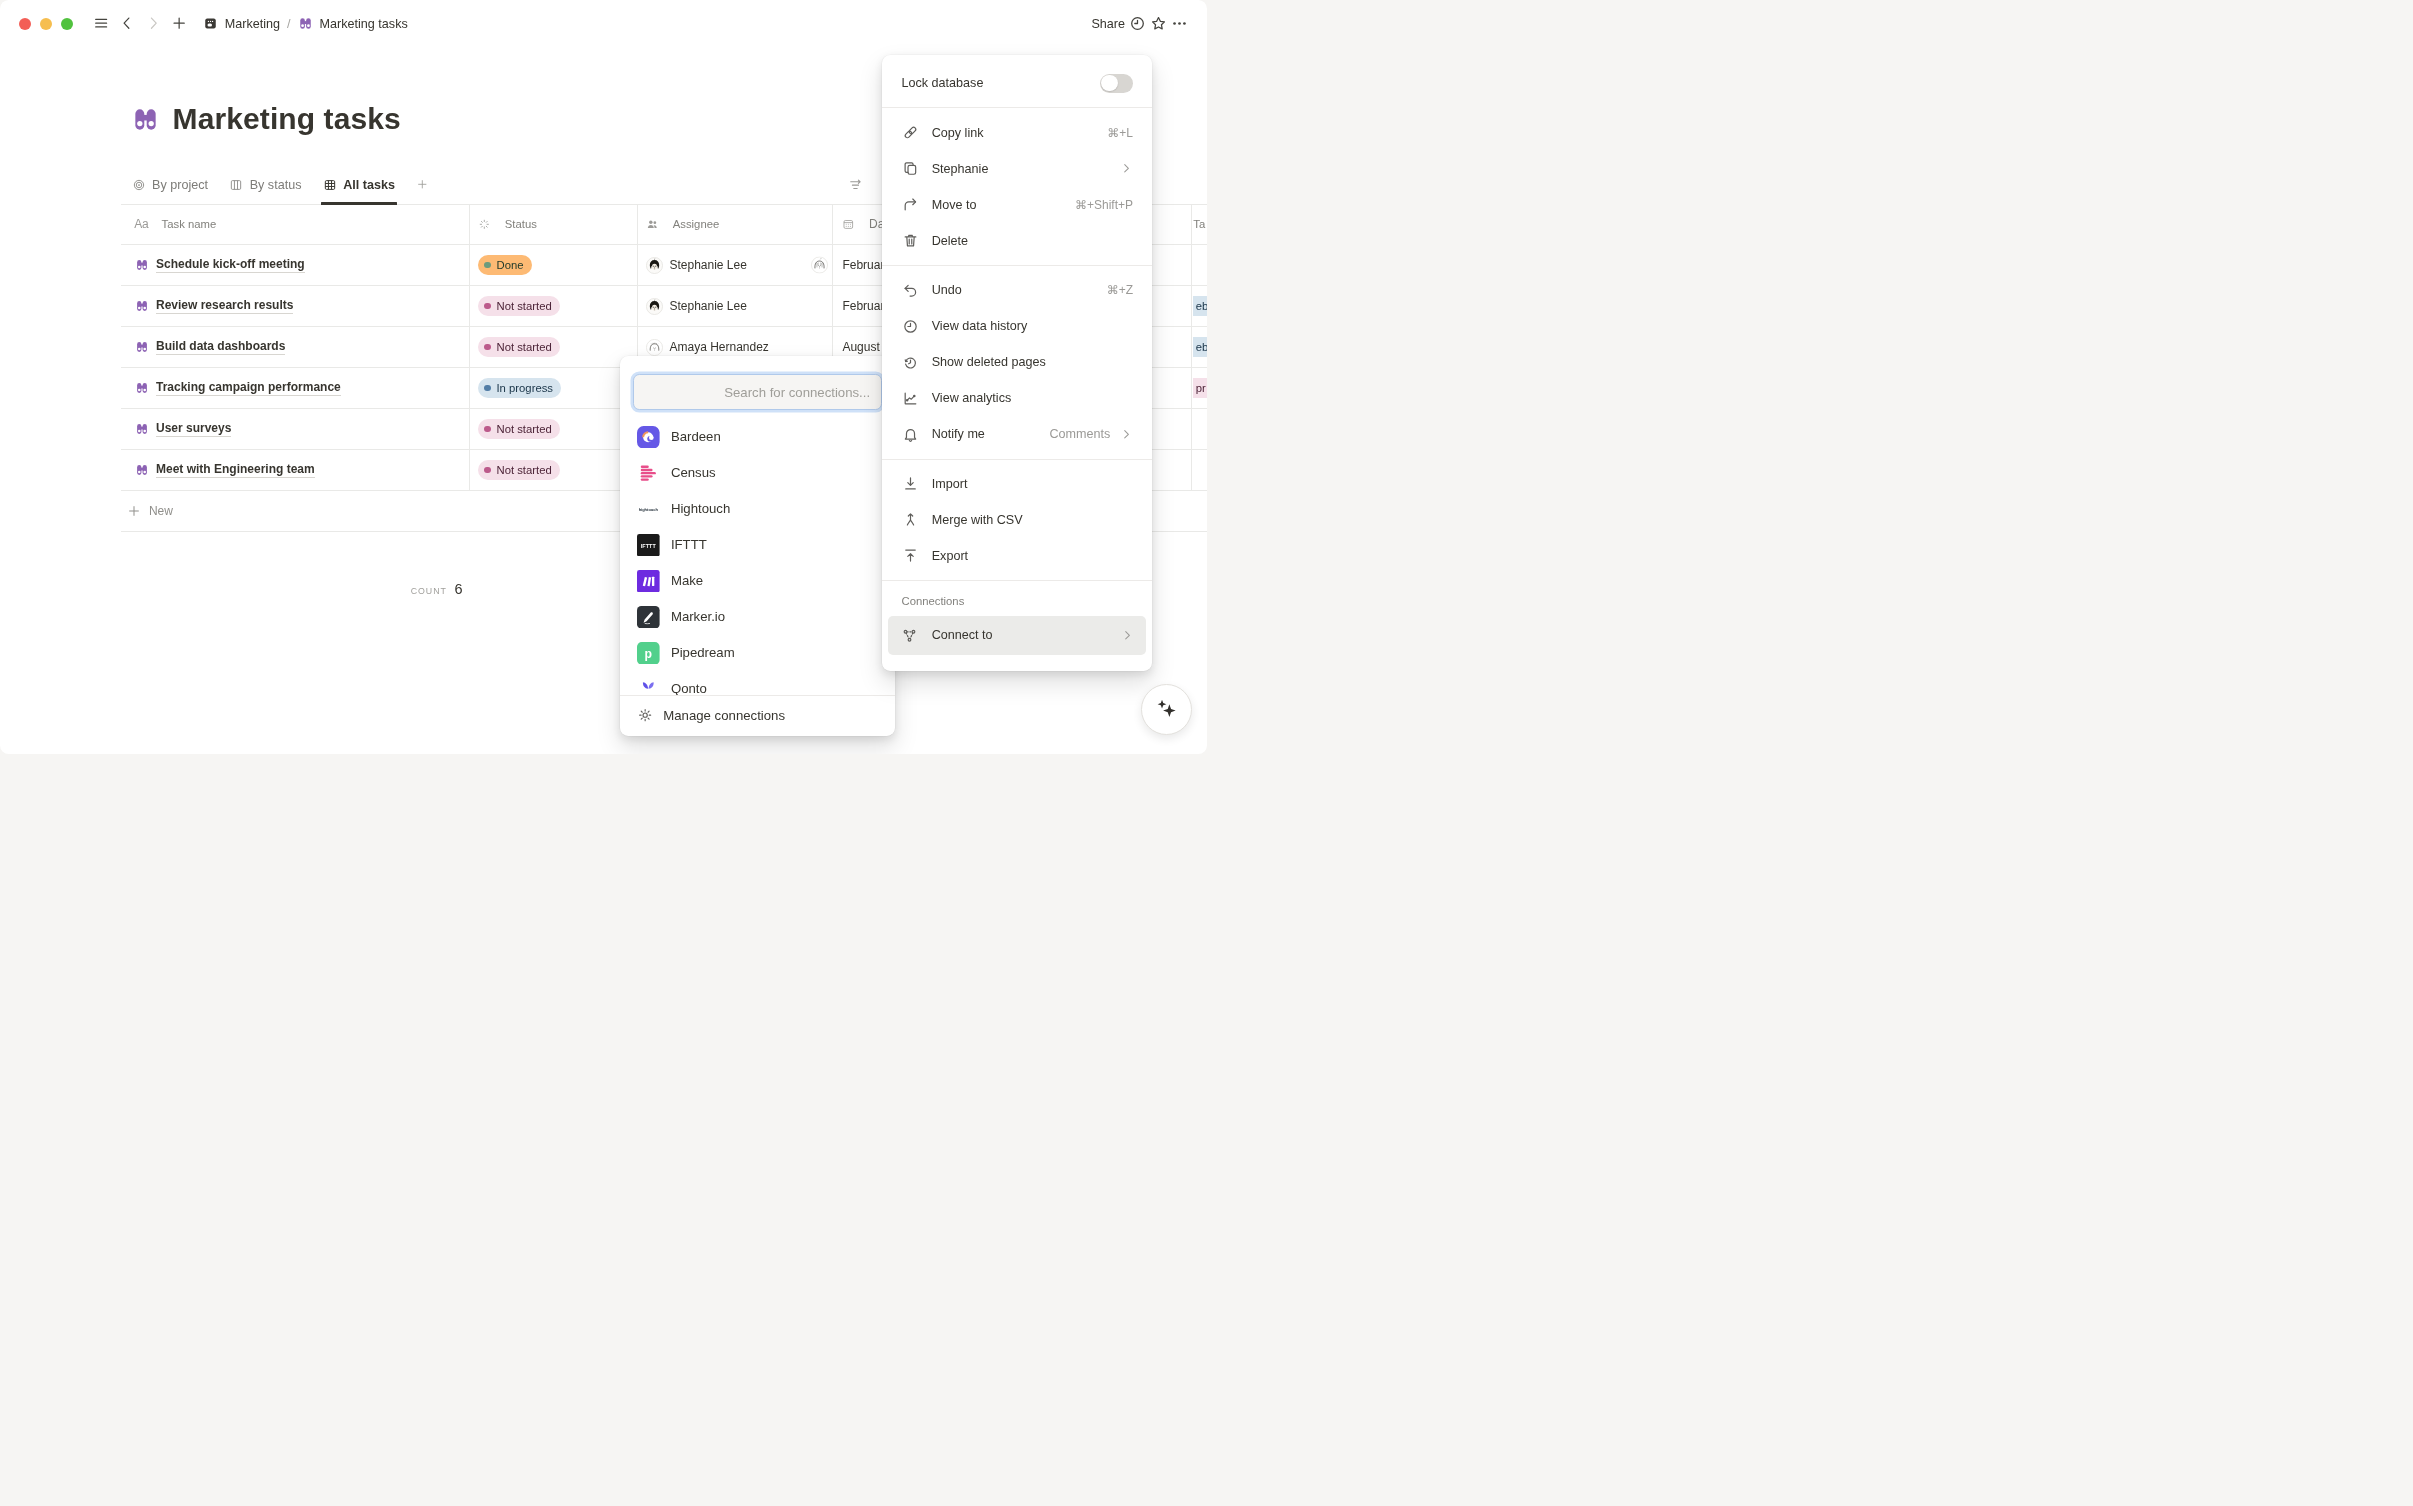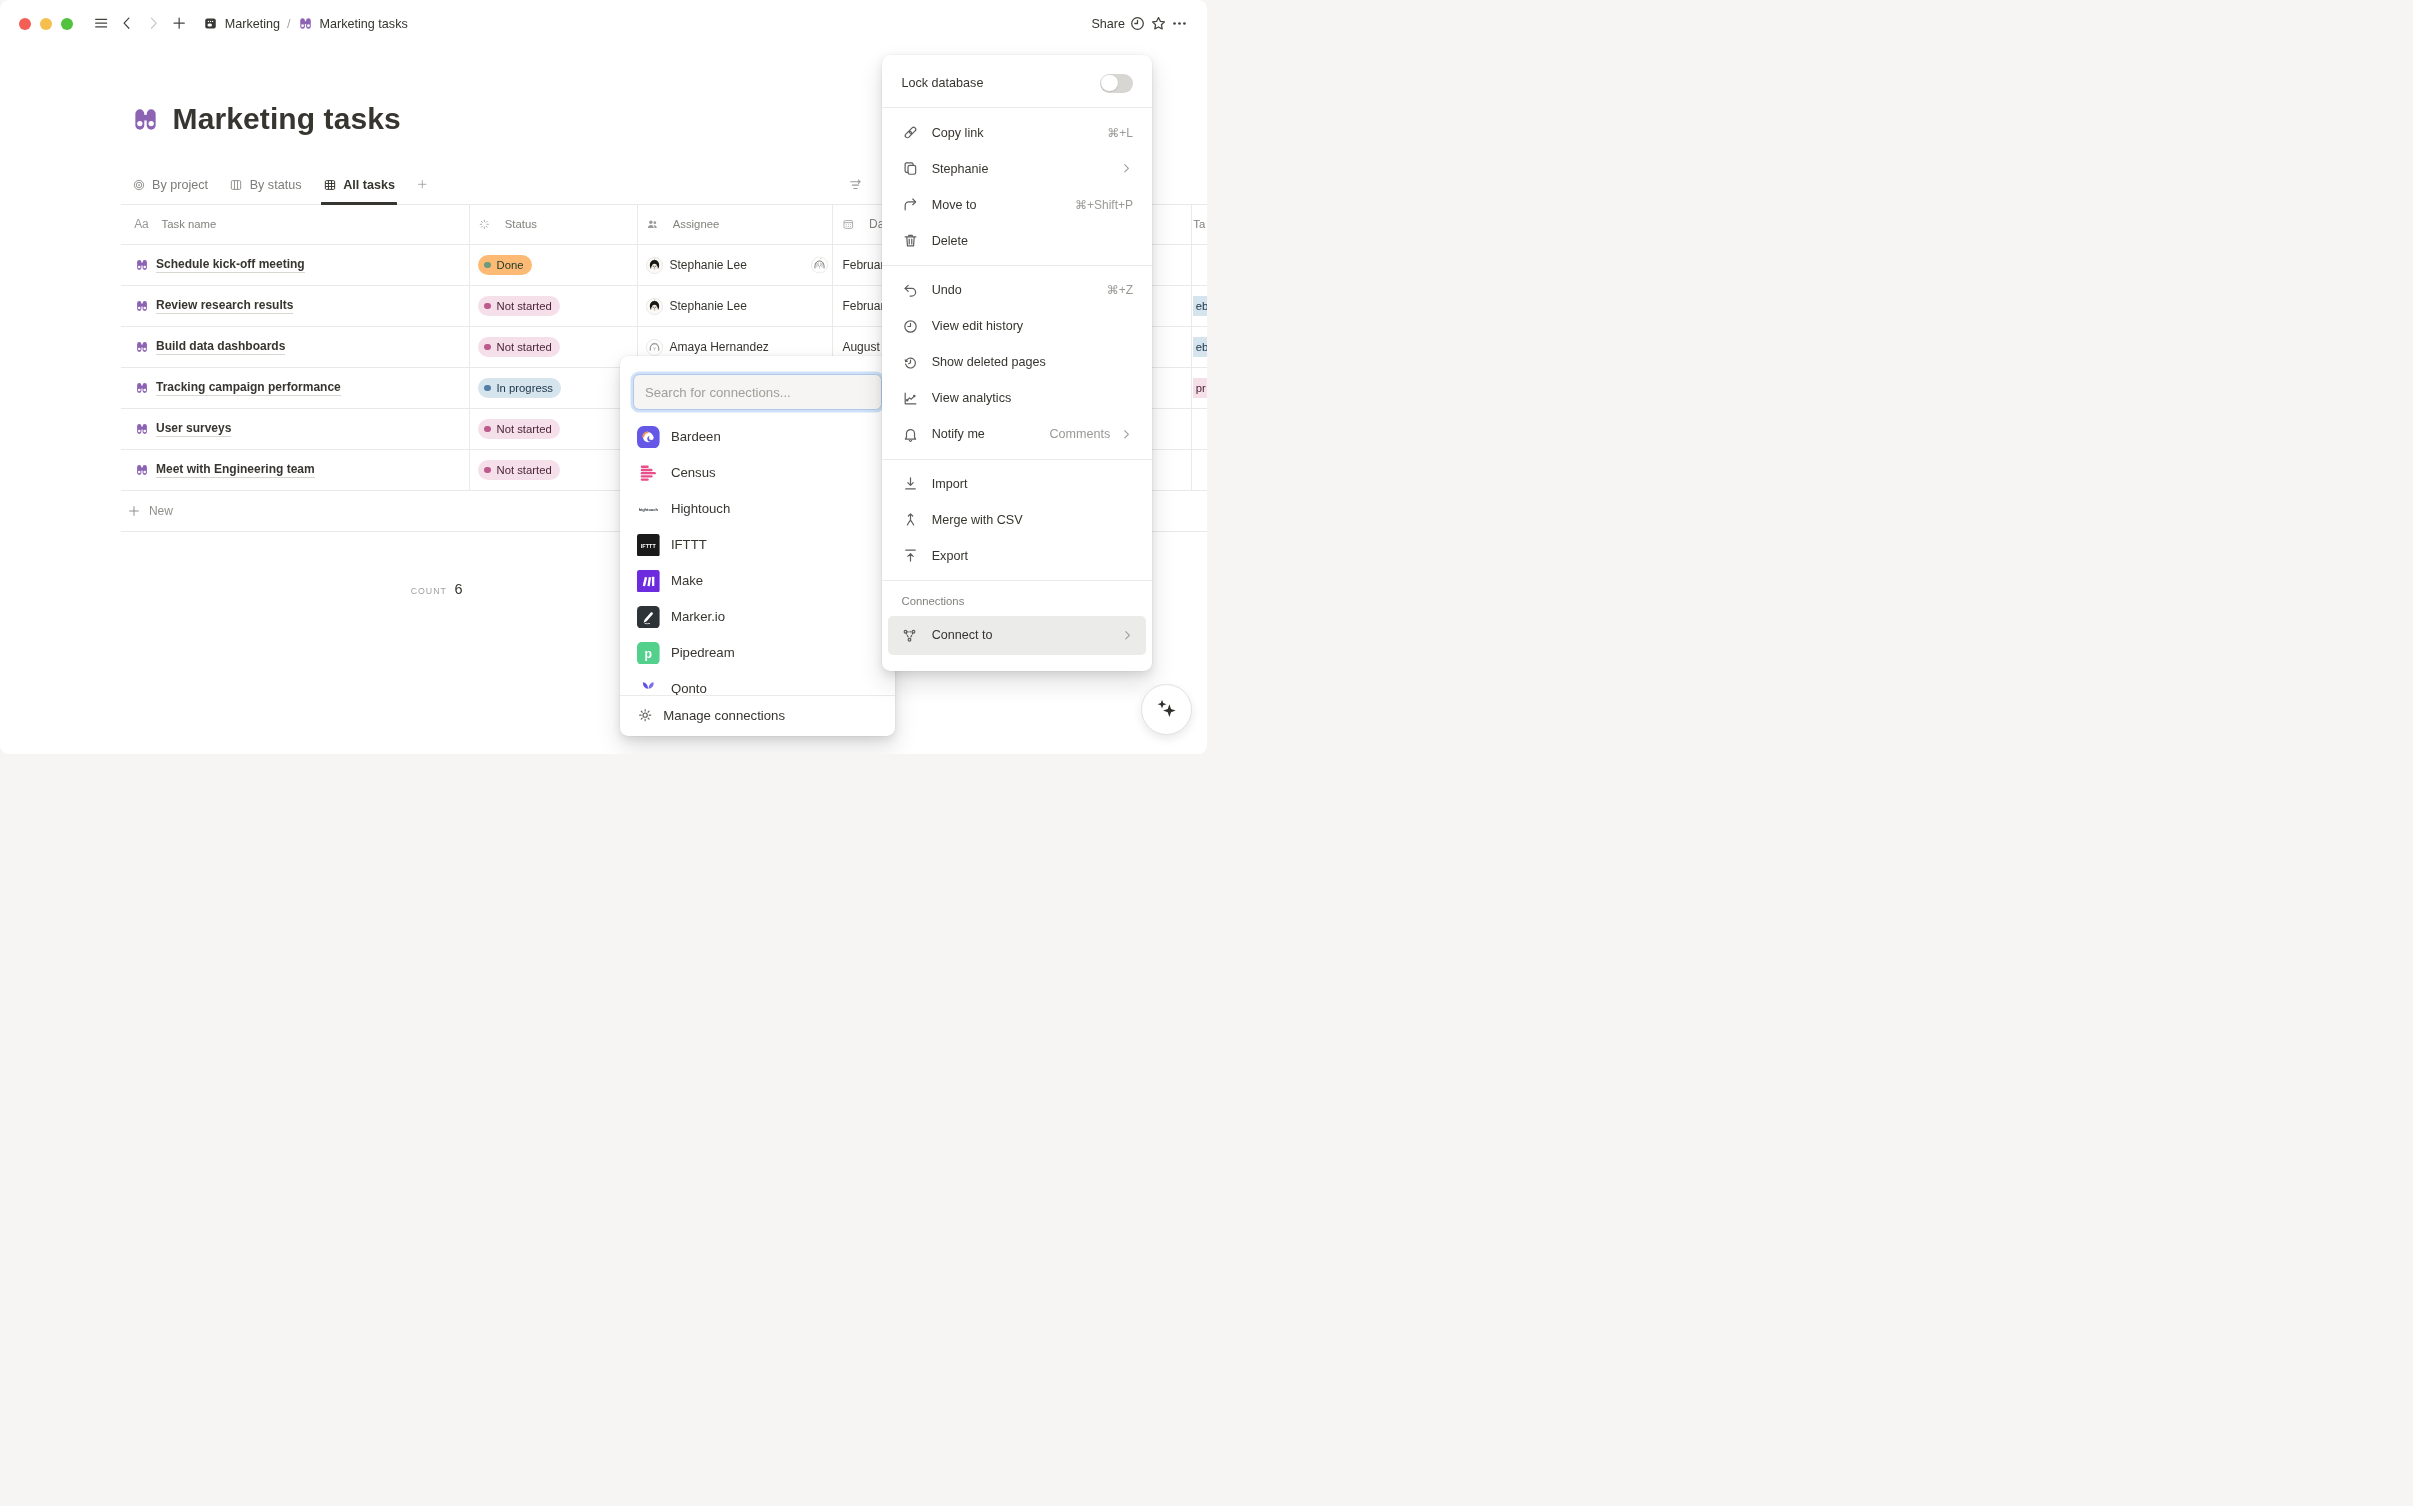--- a/index.html
+++ b/index.html
@@ -79,21 +79,21 @@
   .mshortcut{color:#9b9a97;font-size:12px;white-space:nowrap;}
   .mtrailing{color:#9b9a97;font-size:12.6px;margin-right:5px;}
   .mchevron{width:12.6px;height:12.6px;margin-left:5px;color:#9b9a97;}
   .msection-label{padding:5px 0 8.8px 19.5px;color:#82817d;font-size:11.3px;}
   .mitem.highlight{background:#ebebe9;border-radius:5px;margin:0 6.3px;padding:0 12.6px 0 13.2px;height:39px;}
   .toggle{width:33px;height:19px;border-radius:9.4px;background:#d8d6d2;position:relative;flex:0 0 33px;cursor:pointer;}
   .toggle .knob{position:absolute;left:1.3px;top:1.3px;width:16.3px;height:16.3px;border-radius:50%;background:#fff;box-shadow:0 0.6px 1.3px rgba(0,0,0,.2);}
 
   #submenu{left:620px;top:356px;width:275px;height:380px;z-index:30;}
   .search-wrap{margin:18px 12.6px 0;}
-  input.search{width:100%;height:36px;border-radius:6.3px;border:0.6px solid #b0c9ea;background:#f6f5f3;box-shadow:0 0 0 2.5px #cfe1f8;padding:0 11.3px;font-size:13.2px;color:#37352f;outline:none;font-family:"Liberation Sans",sans-serif;}
+  input.search{width:100%;height:36px;border-radius:6.3px;border:0.6px solid #b0c9ea;background:#f6f5f3;box-shadow:0 0 0 2.5px #cfe1f8;padding:0 11.3px;font-size:13.2px;color:#37352f;outline:none;font-family:"Liberation Sans",sans-serif;text-align:right;}
   input.search::placeholder{color:#9f9e99;}
   #conn-list{height:276px;overflow:hidden;margin-top:8.8px;}
   .conn-item{height:36px;display:flex;align-items:center;gap:11.3px;padding:0 17px;font-size:13.2px;cursor:pointer;}
   .conn-icon{width:22.6px;height:22.6px;flex:0 0 22.6px;}
   .manage-row{border-top:0.6px solid #eceae8;height:40px;display:flex;align-items:center;gap:10px;padding:0 17px;font-size:13.2px;cursor:pointer;}
 
   #ai-btn{position:absolute;left:1141px;top:684px;width:51px;height:51px;border-radius:50%;background:#fff;border:0.6px solid #e3e1dd;box-shadow:0 3.8px 10px rgba(0,0,0,.09);display:flex;align-items:center;justify-content:center;z-index:50;cursor:pointer;}
 </style>
 </head>
 <body>
@@ -692,21 +692,21 @@
           <span class="mspacer"></span>
           <span class="mshortcut">⌘+Z</span>
         </div>
         <div class="mitem">
           <span class="ic micon">
             <svg viewBox="0 0 24 24" fill="none" stroke="#5f5e5b" stroke-width="1.7" stroke-linecap="round" stroke-linejoin="round">
               <circle cx="12" cy="12" r="8"></circle>
               <path d="M12 7.6V12H8.3"></path>
             </svg>
           </span>
-          <span class="mlabel">View edit history</span>
+          <span class="mlabel">View data history</span>
           <span class="mspacer"></span>
         </div>
         <div class="mitem">
           <span class="ic micon">
             <svg viewBox="0 0 24 24" fill="none" stroke="#5f5e5b" stroke-width="1.7" stroke-linecap="round" stroke-linejoin="round">
               <path d="M12 8.6v3.8l-2.6 1.4"></path>
               <path d="M5.3 10.4a7 7 0 1 1-.2 4"></path>
               <path d="M4.6 8.3l.6 2.5 2.5-.6"></path>
             </svg>
           </span>

